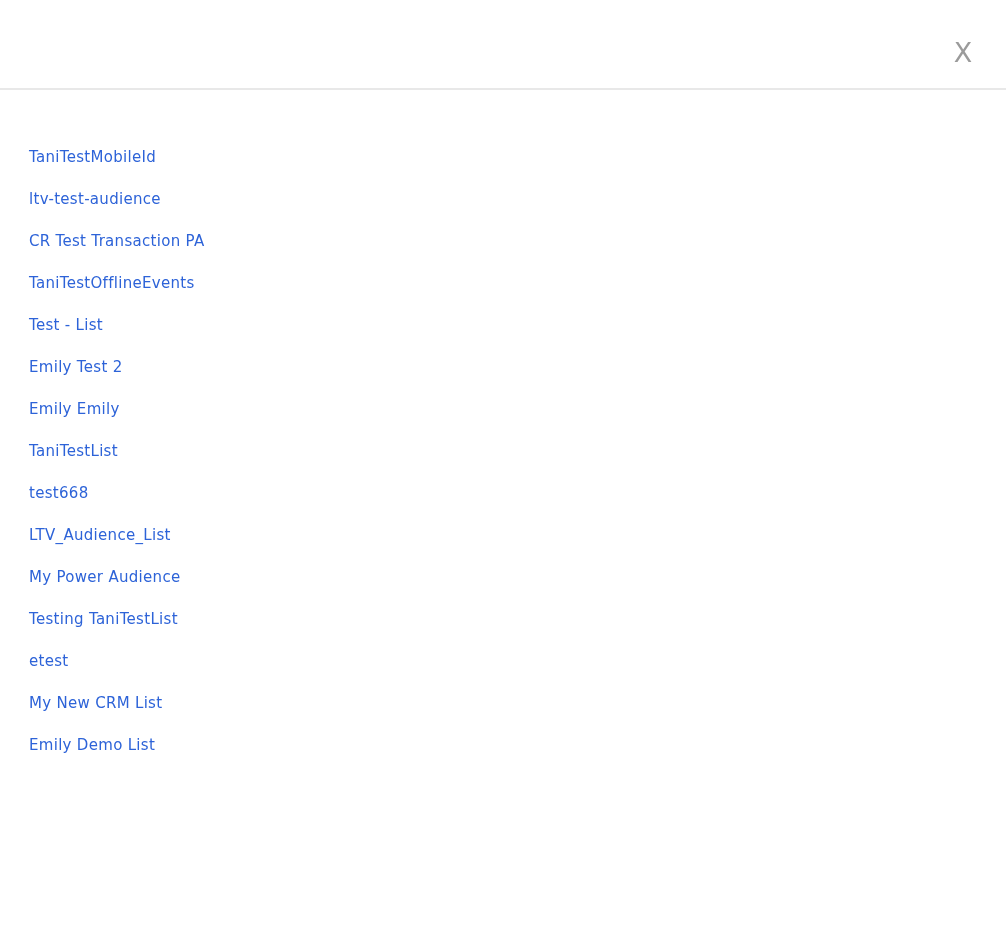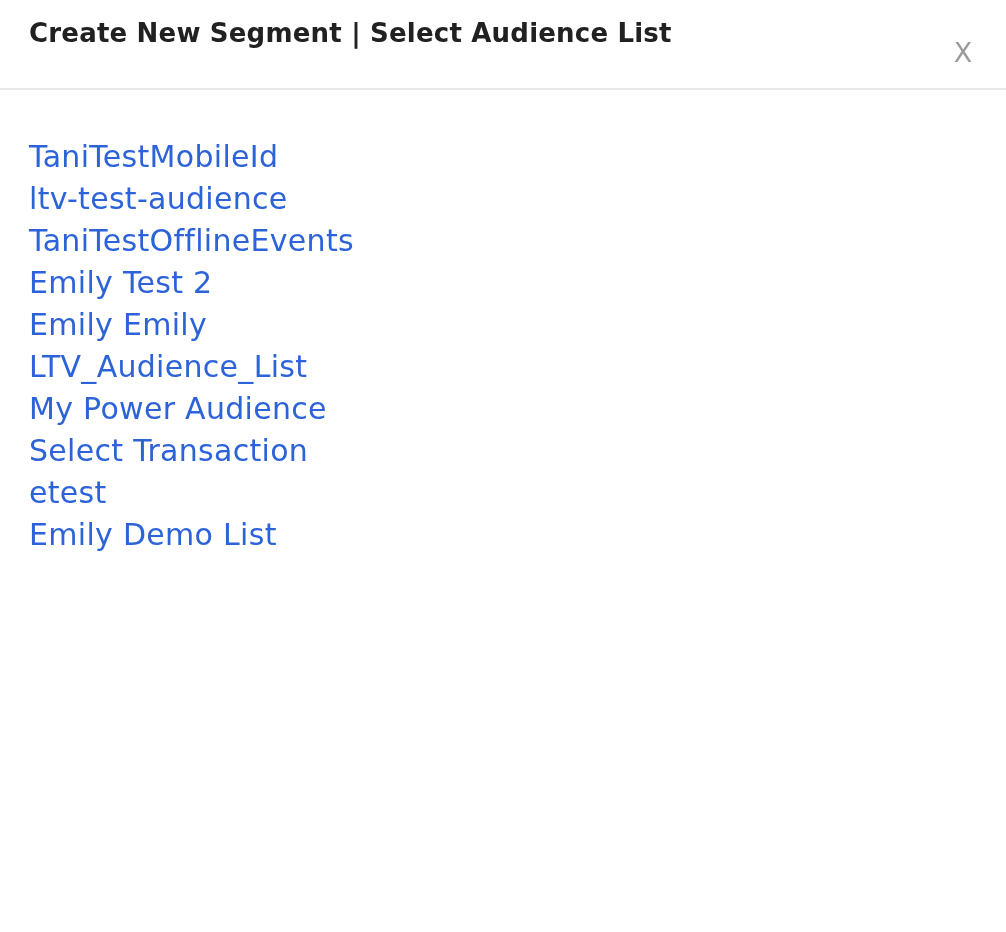--- a/index.html
+++ b/index.html
@@ -66,46 +66,50 @@
   }
   .audience-list {
     padding: 46px 0 0 29px;
     display: flex;
     flex-direction: column;
     align-items: flex-start;
   }
   .list-link {
     display: block;
     color: var(--link-blue);
-    font-size: 30px;
+    font-size: 15px;
     line-height: 42px;
     text-decoration: none;
     letter-spacing: 0.3px;
     white-space: nowrap;
     cursor: pointer;
   }
 </style>
 </head>
 <body>
 
 <div class="modal">
 
   <div class="modal-header">
-    <div class="modal-title">Create New Segment | Select Audience List</div>
     <button class="close-button">
       <span class="close-icon">X</span>
     </button>
   </div>
 
   <div class="audience-list">
       <a class="list-link" href="#">TaniTestMobileId</a>
       <a class="list-link" href="#">ltv-test-audience</a>
+      <a class="list-link" href="#">CR Test Transaction PA</a>
       <a class="list-link" href="#">TaniTestOfflineEvents</a>
+      <a class="list-link" href="#">Test - List</a>
       <a class="list-link" href="#">Emily Test 2</a>
       <a class="list-link" href="#">Emily Emily</a>
+      <a class="list-link" href="#">TaniTestList</a>
+      <a class="list-link" href="#">test668</a>
       <a class="list-link" href="#">LTV_Audience_List</a>
       <a class="list-link" href="#">My Power Audience</a>
-      <a class="list-link" href="#">Select Transaction</a>
+      <a class="list-link" href="#">Testing TaniTestList</a>
       <a class="list-link" href="#">etest</a>
+      <a class="list-link" href="#">My New CRM List</a>
       <a class="list-link" href="#">Emily Demo List</a>
     </div>
 
 </div>
 
 </body></html>

